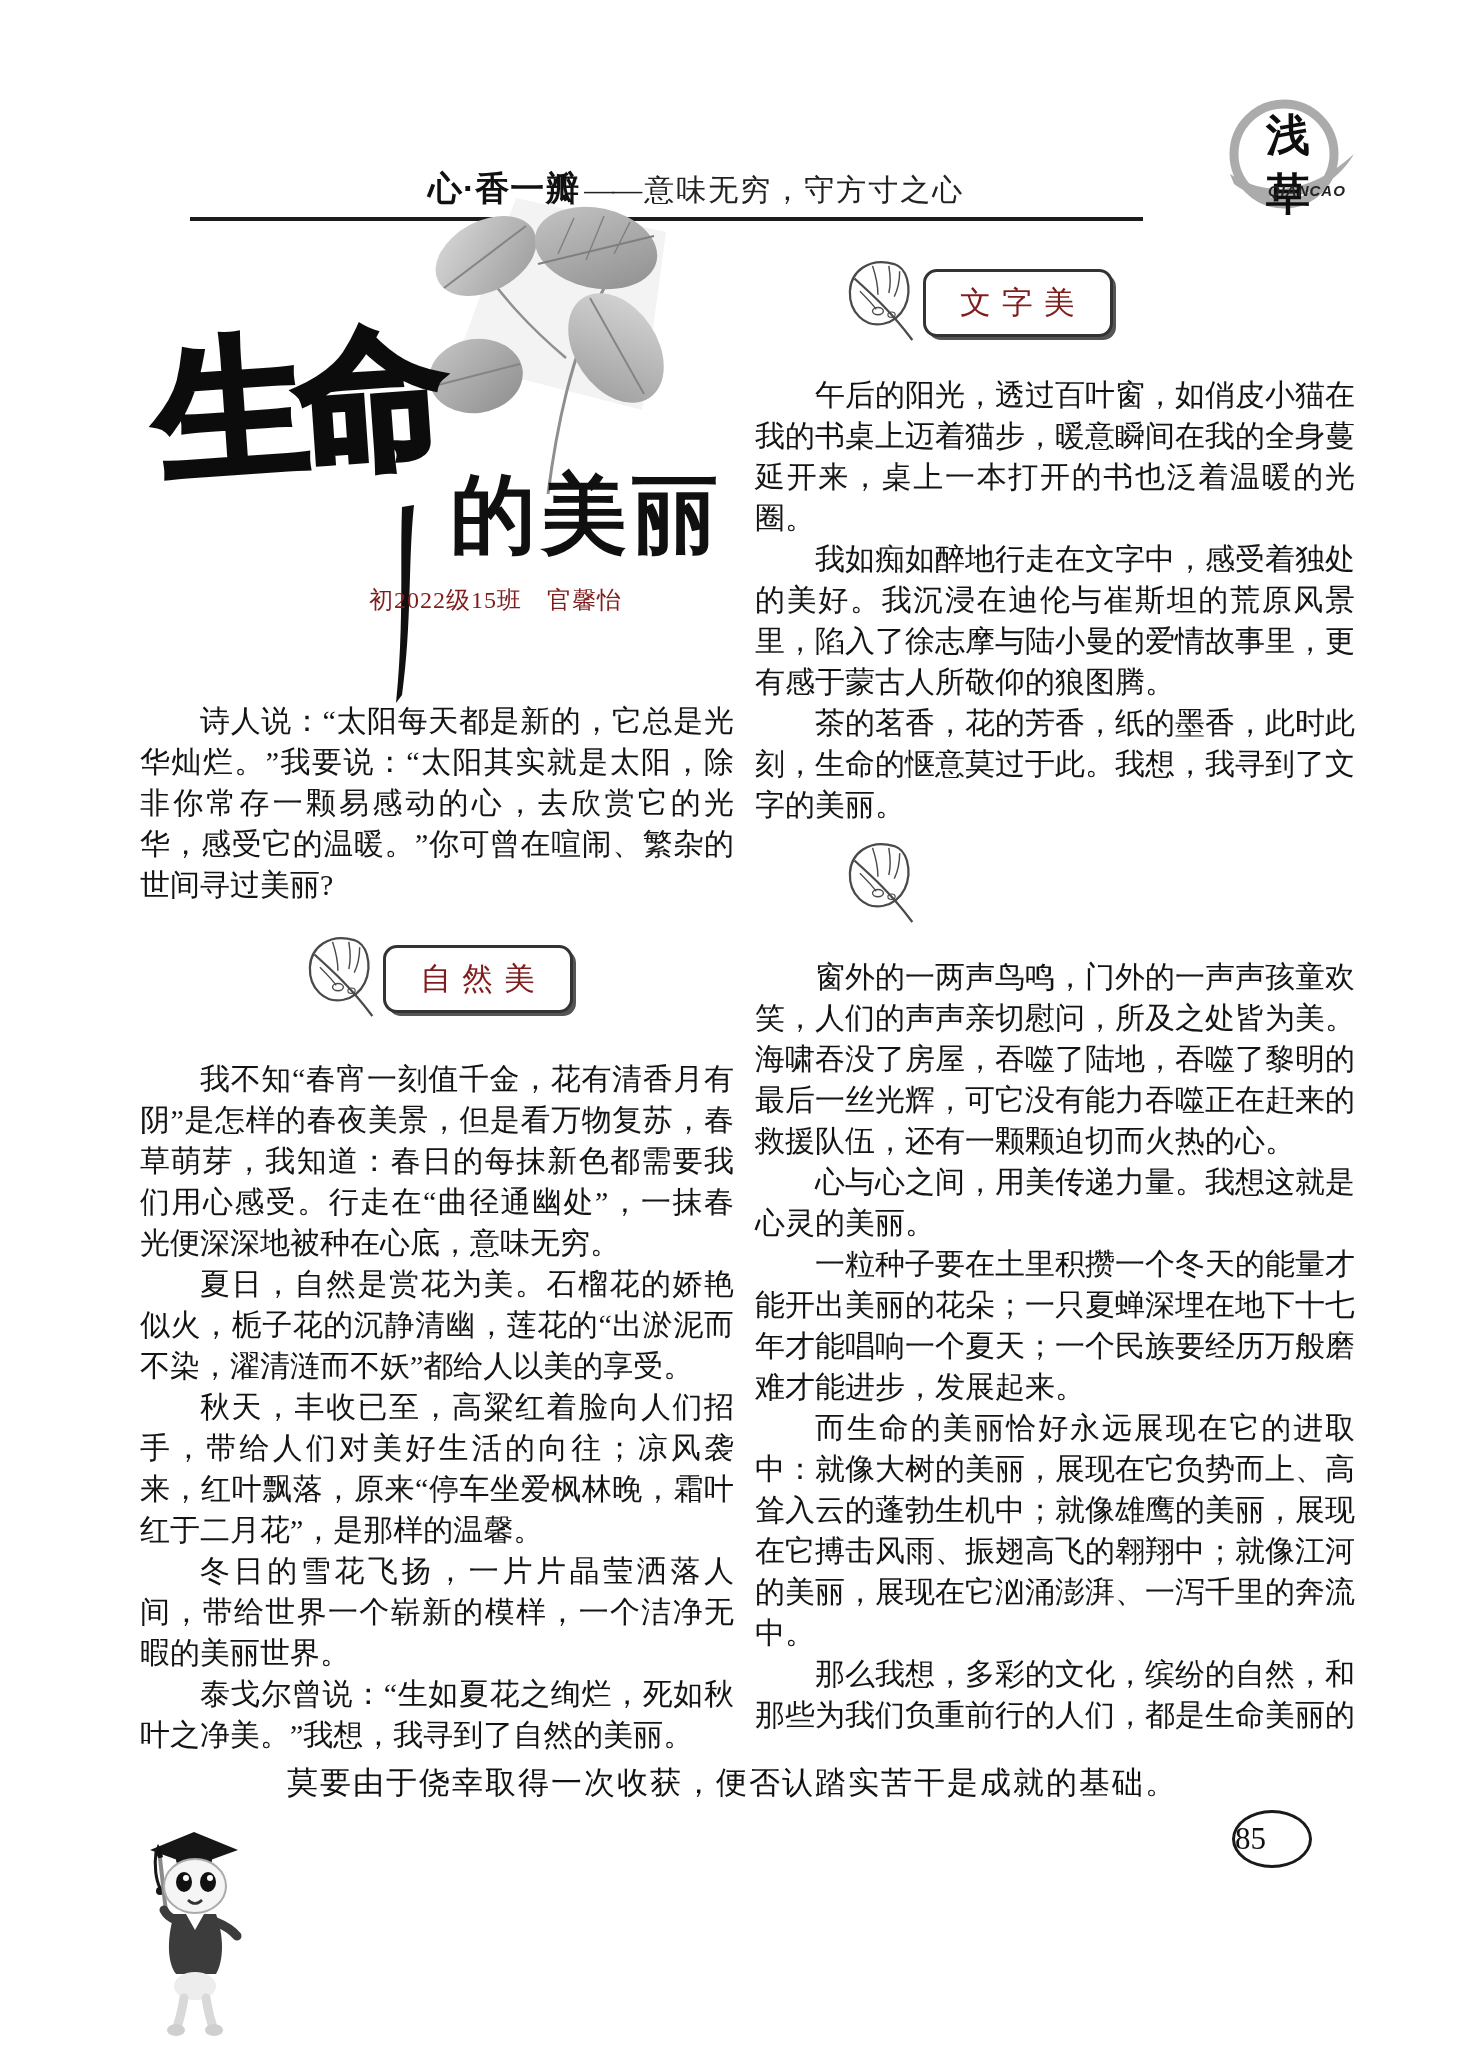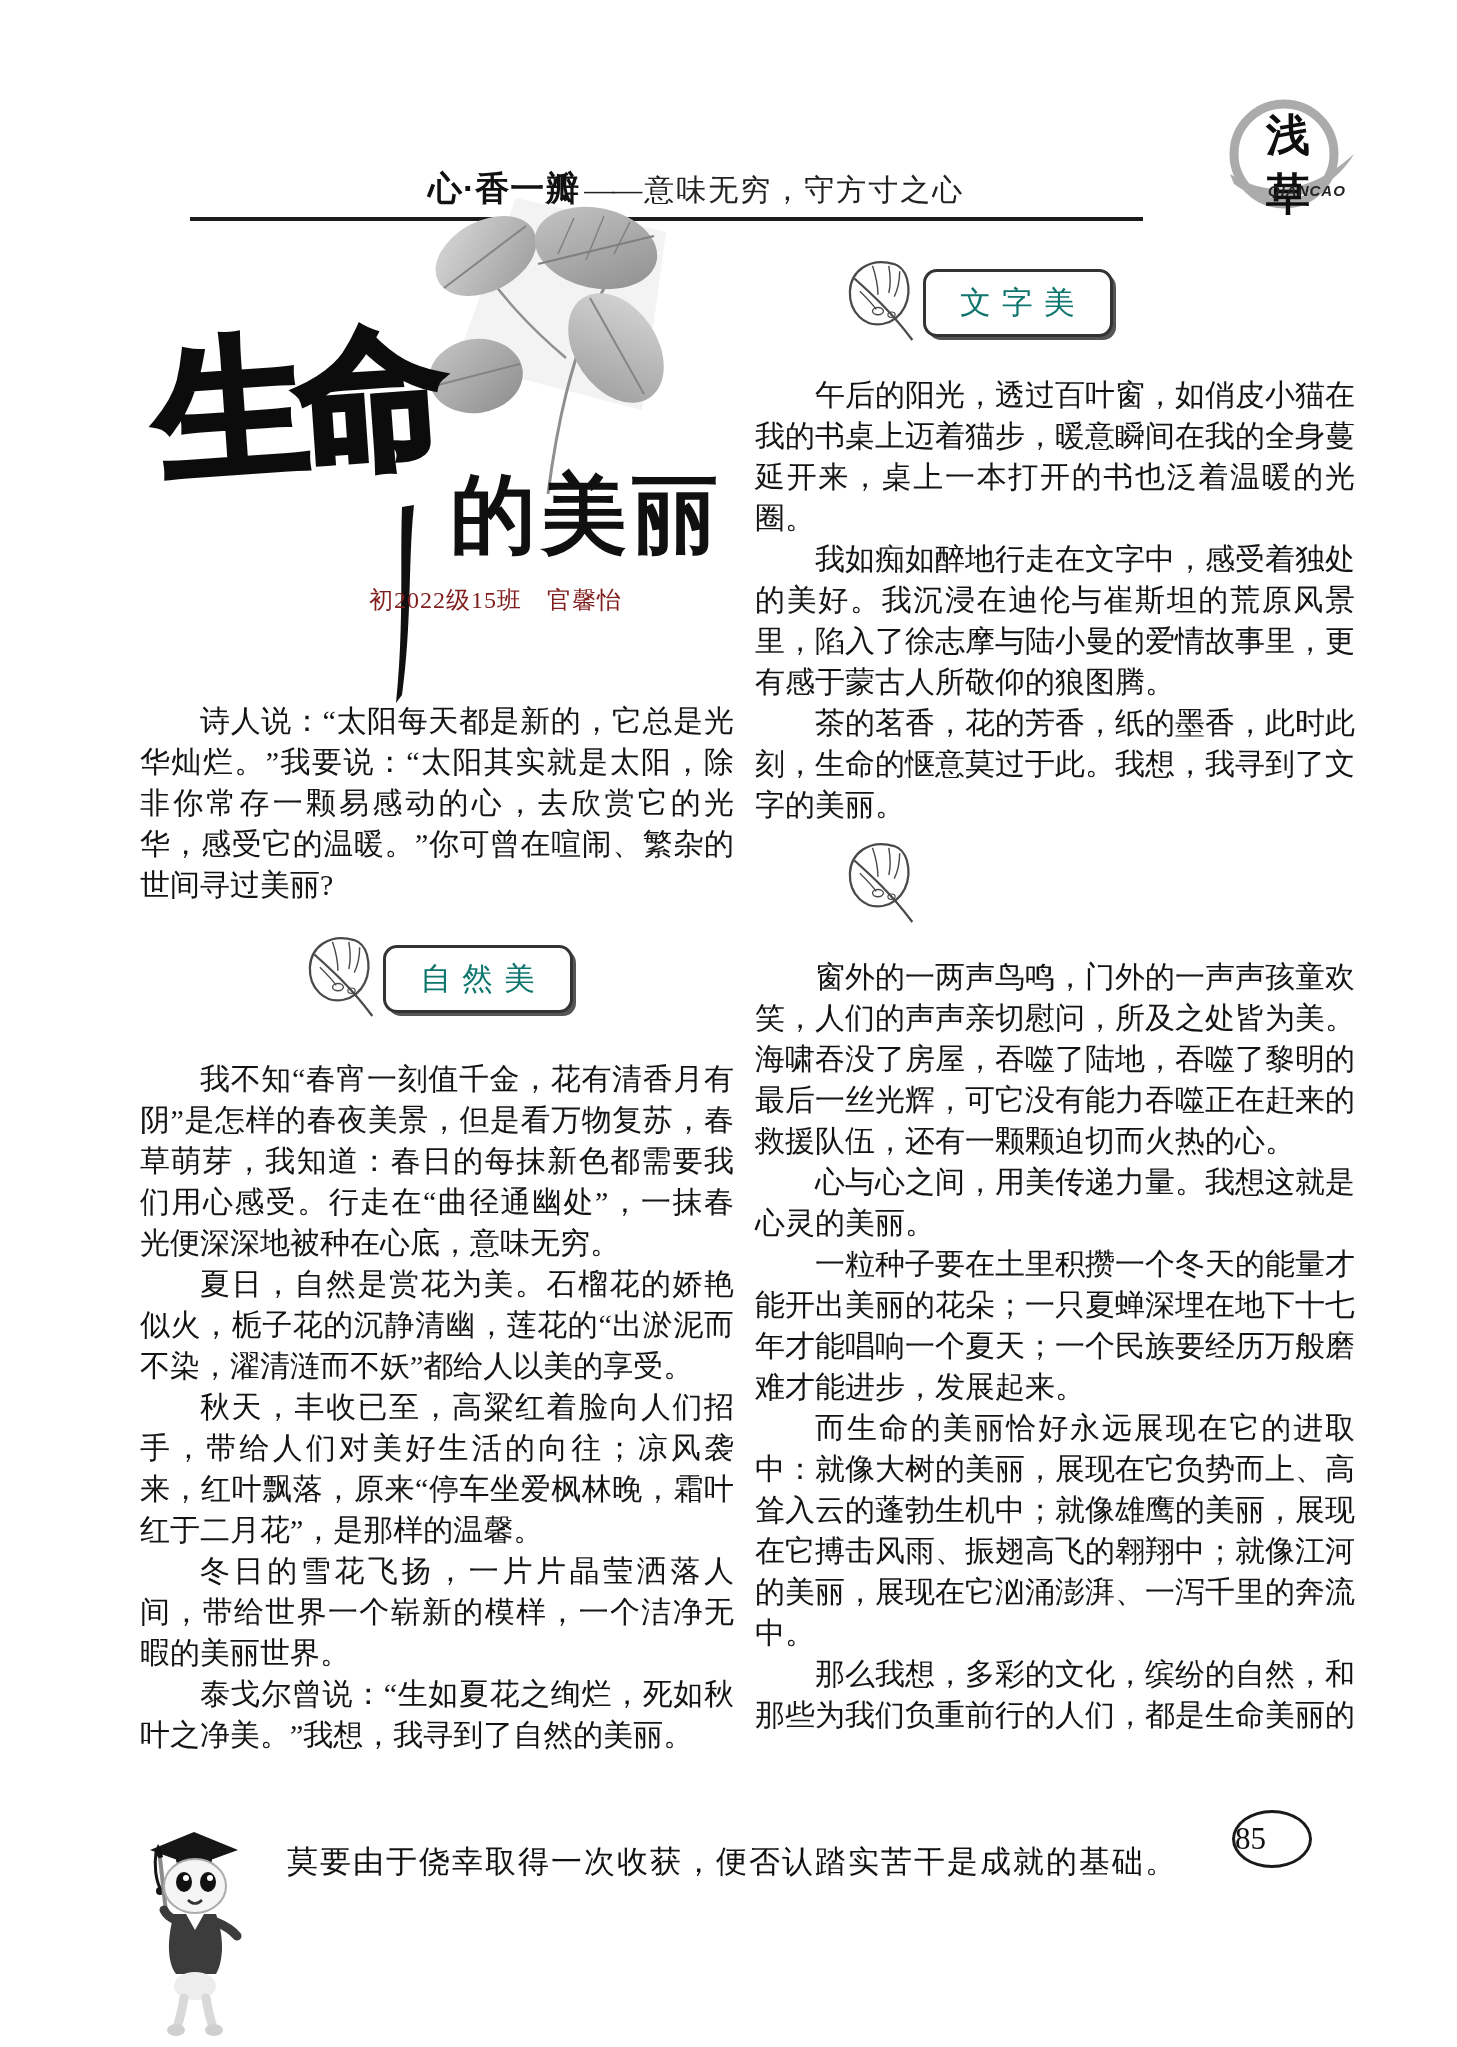--- a/index.html
+++ b/index.html
@@ -38,26 +38,26 @@
   
   .section-head{display:flex;align-items:center;}
   .col-left  .section-head{margin:26px 0 32px;justify-content:center;}
   .col-right .section-head{margin:0 0 24px 86px;}
   .col-right .section-head.second{margin-top:12px;}
   .leaf-icon-wrap{width:92px;height:95px;margin-right:-10px;position:relative;z-index:2;}
   .head-box{
     position:relative;z-index:1;background:#fff;
     border:3px solid #333;border-radius:14px;
     box-shadow:4px 4px 0 -1px #555;
-    font-size:31px;color:#0f766e;letter-spacing:0.35em;
+    font-size:31px;color:#7f1d1d;letter-spacing:0.35em;
     padding:10px 24px 10px 34px;white-space:nowrap;
   }
   
   .mascot{position:absolute;left:142px;top:1822px;width:105px;height:218px;}
-  .motto{position:absolute;left:287px;top:1841px;font-size:31px;letter-spacing:2px;color:#111;white-space:nowrap;}
+  .motto{position:absolute;left:287px;top:1762px;font-size:31px;letter-spacing:2px;color:#111;white-space:nowrap;}
   .page-badge{
     position:absolute;left:1232px;top:1810px;width:74px;height:52px;
     border:3px solid #1a1a1a;border-radius:50%;
     display:flex;align-items:center;justify-content:flex-start;
     font-size:31px;color:#111;
   }
 </style>
 </head>
 <body>
 

